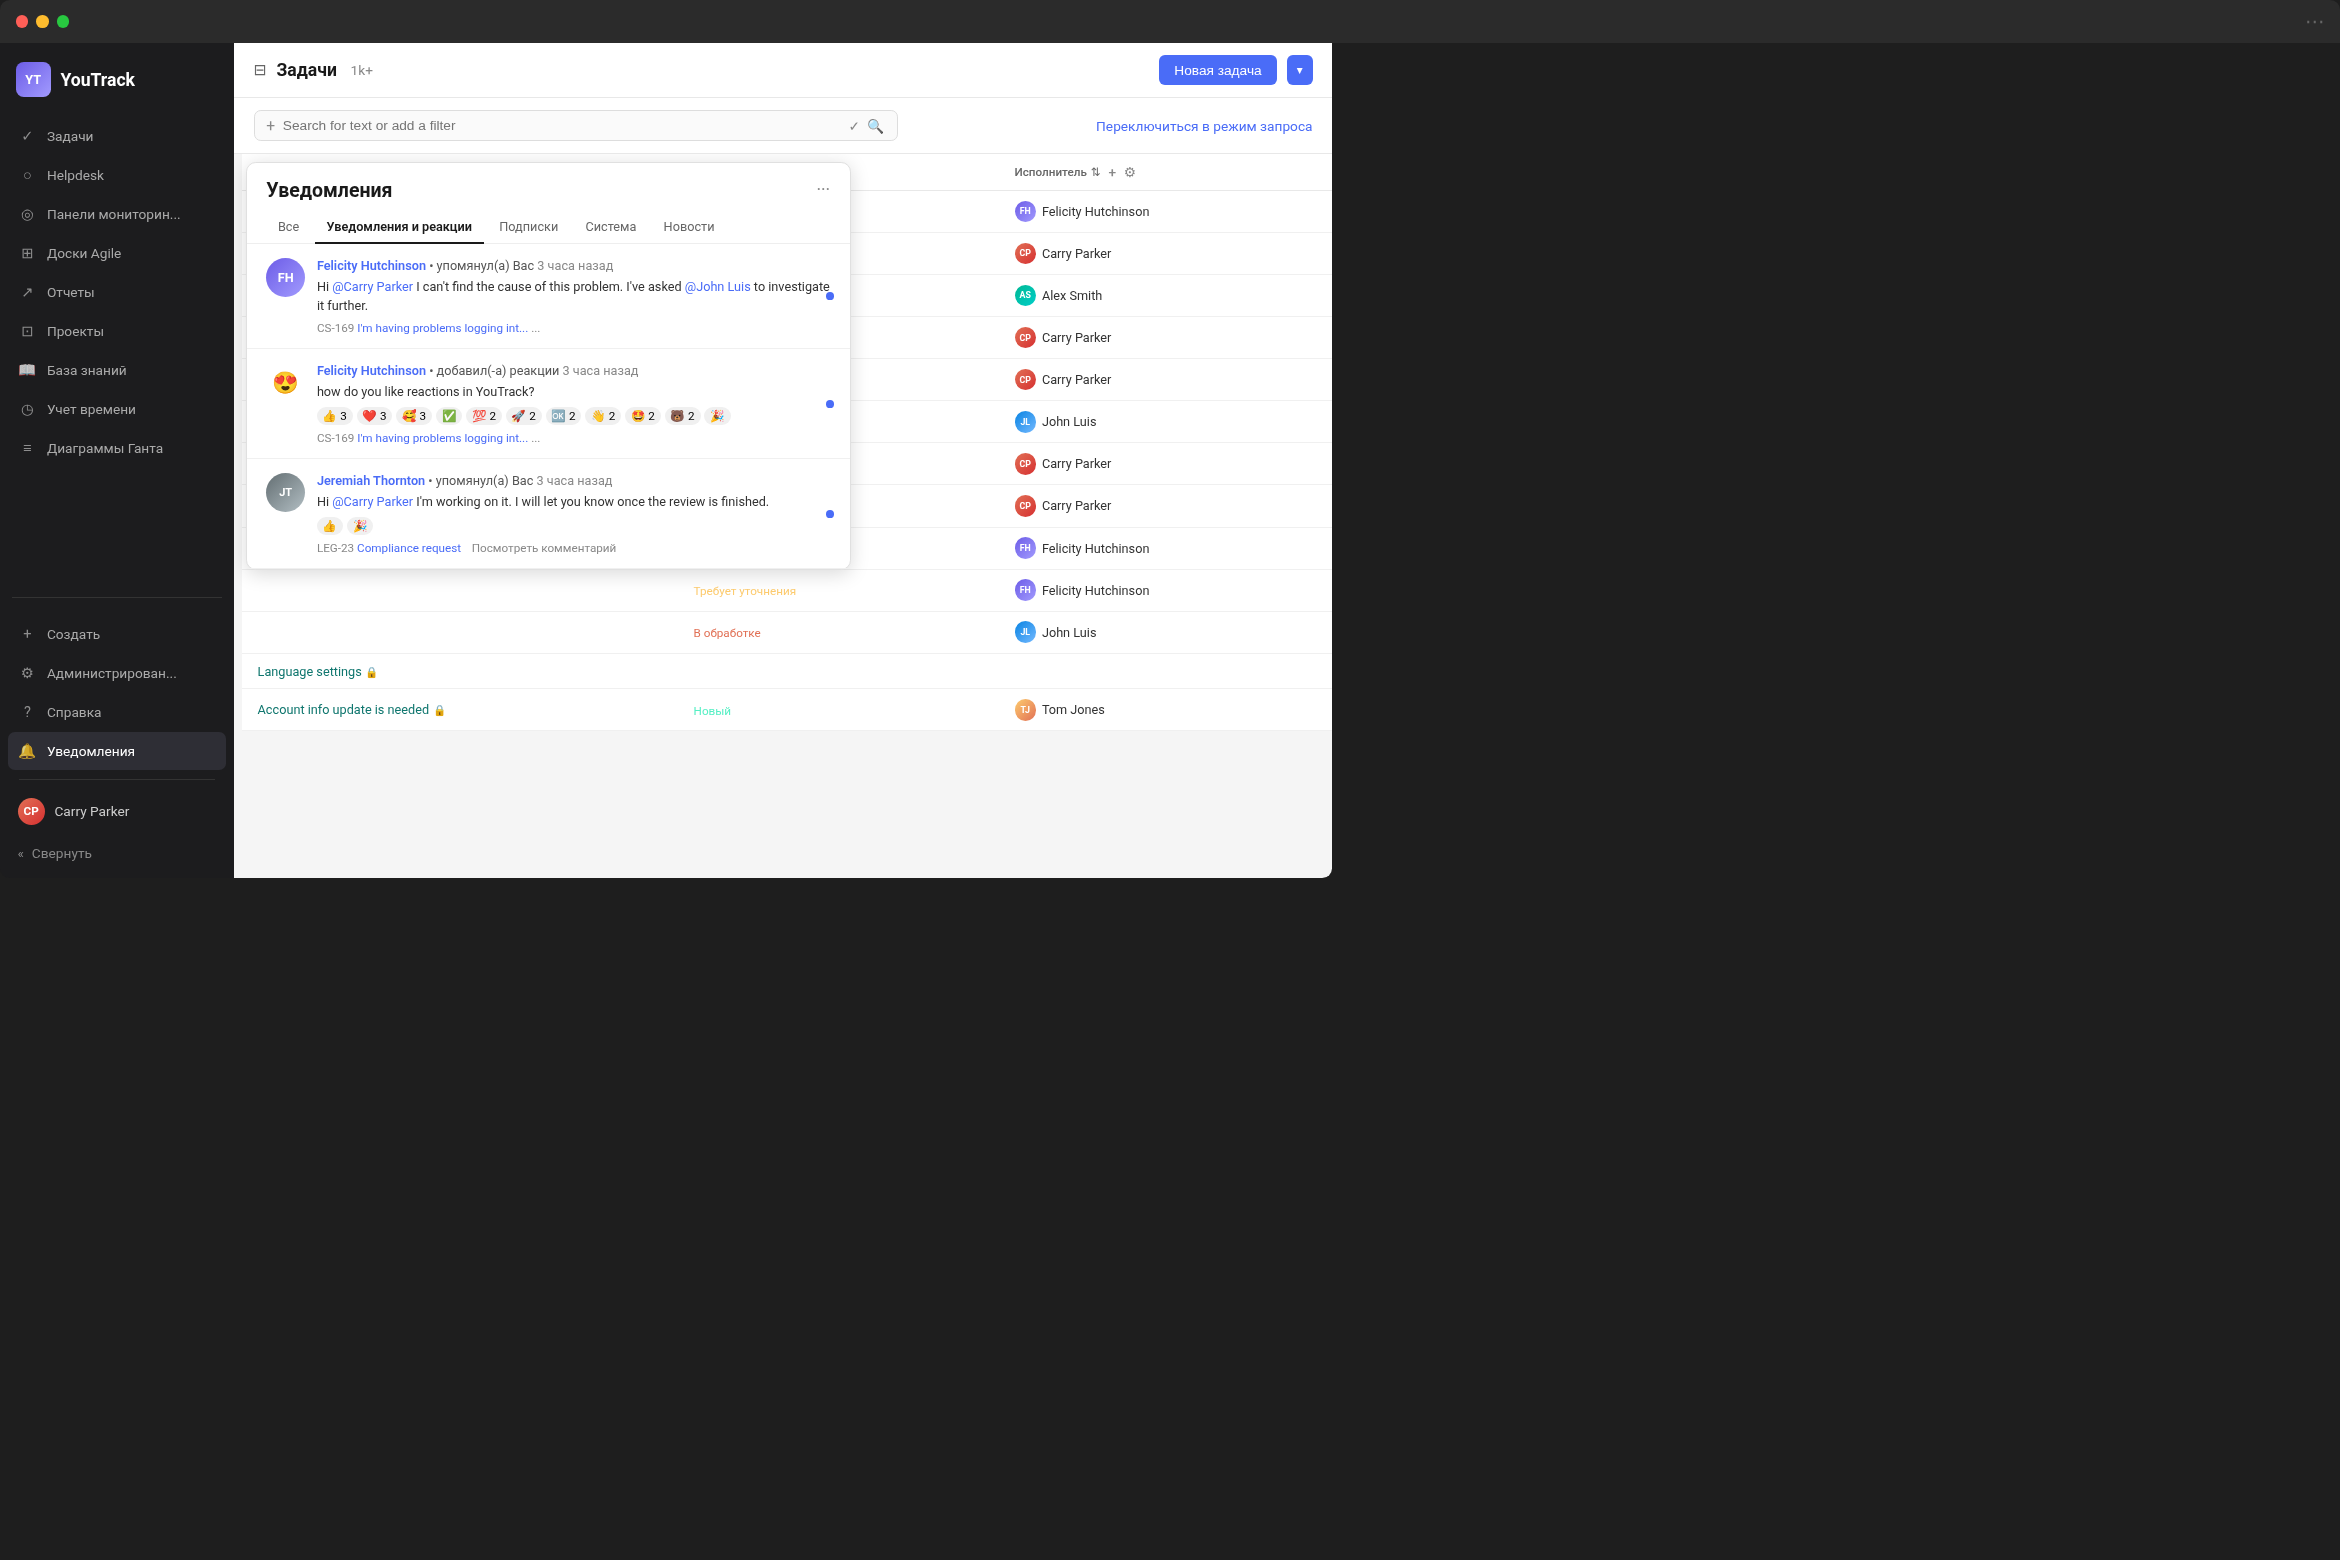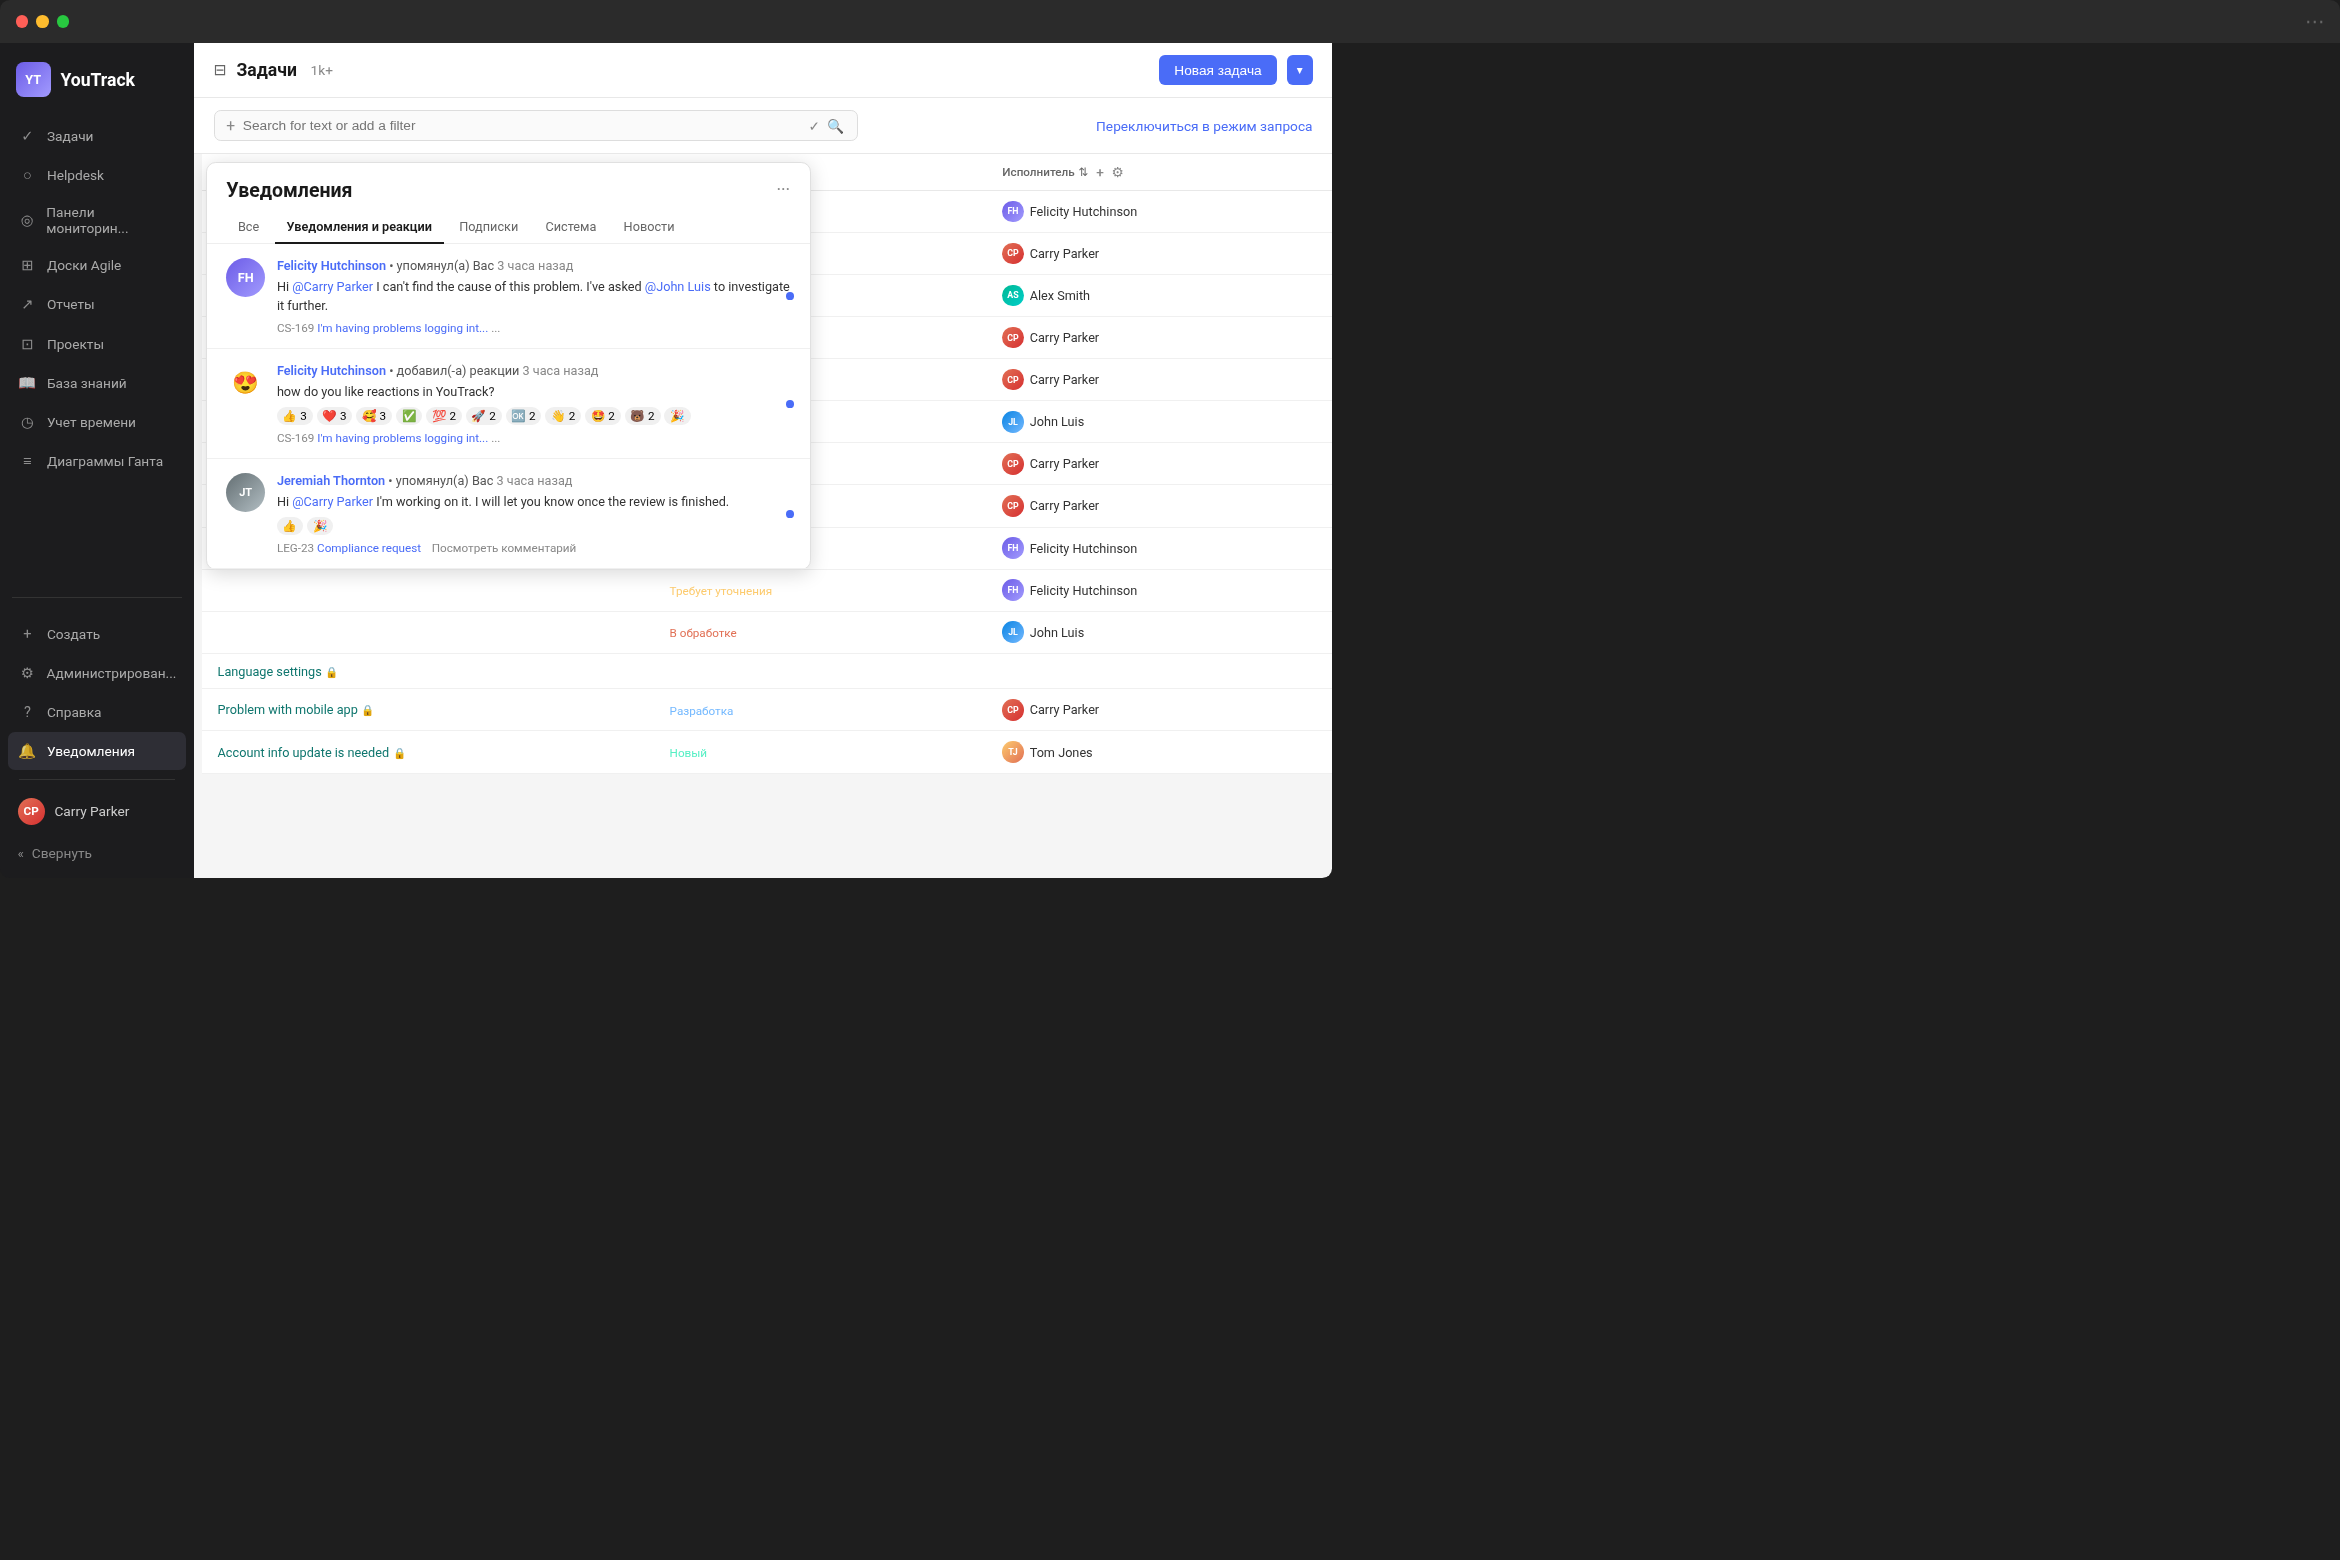--- a/index.html
+++ b/index.html
@@ -41,21 +41,21 @@
     .app {
       display: flex;
       width: 100%;
       height: 100%;
       margin-top: 43px;
       height: calc(100% - 43px);
     }
 
     
     .sidebar {
-      width: 194px;
+      width: 234px;
       background: #1c1c1e;
       display: flex;
       flex-direction: column;
       flex-shrink: 0;
       padding-top: 7.8px;
     }
     .sidebar-logo {
       display: flex;
       align-items: center;
       gap: 9.8px;
@@ -756,30 +756,20 @@
         <span>John Luis</span>
       </div>
                 </td>
               </tr>
               <tr class="task-row">
                 <td><span class="task-name">Language settings</span><span class="lock-icon">🔒</span></td>
                 <td></td>
                 <td></td>
               </tr>
               <tr class="task-row">
-                <td><span class="task-name">Problem with mobile app</span><span class="lock-icon">🔒</span></td>
-                <td><span class="status-badge status-dev">Разработка</span></td>
-                <td>
-                  <div class="assignee">
-        <div class="assignee-avatar av-carry">CP</div>
-        <span>Carry Parker</span>
-      </div>
-                </td>
-              </tr>
-              <tr class="task-row">
                 <td><span class="task-name">Account info update is needed</span><span class="lock-icon">🔒</span></td>
                 <td><span class="status-badge status-new">Новый</span></td>
                 <td>
                   <div class="assignee">
         <div class="assignee-avatar av-tom">TJ</div>
         <span>Tom Jones</span>
       </div>
                 </td>
               </tr>
             </tbody>

